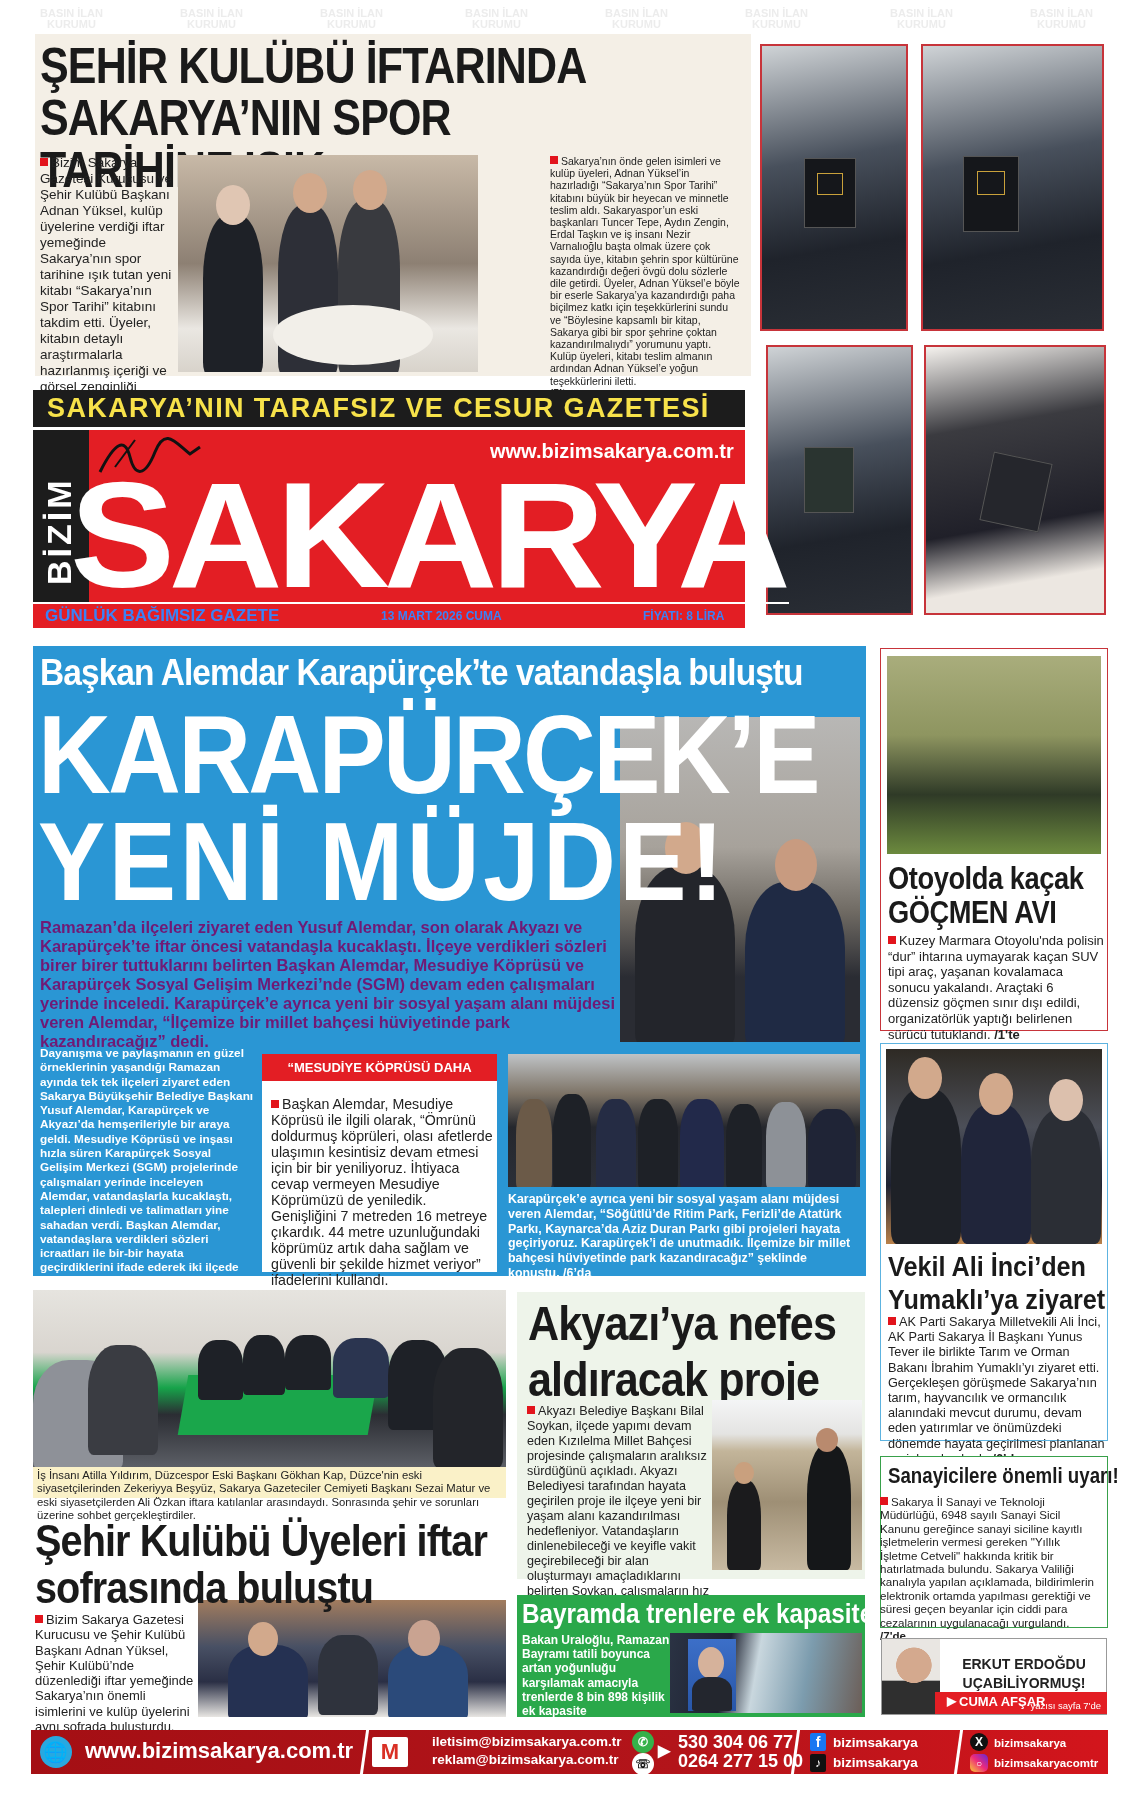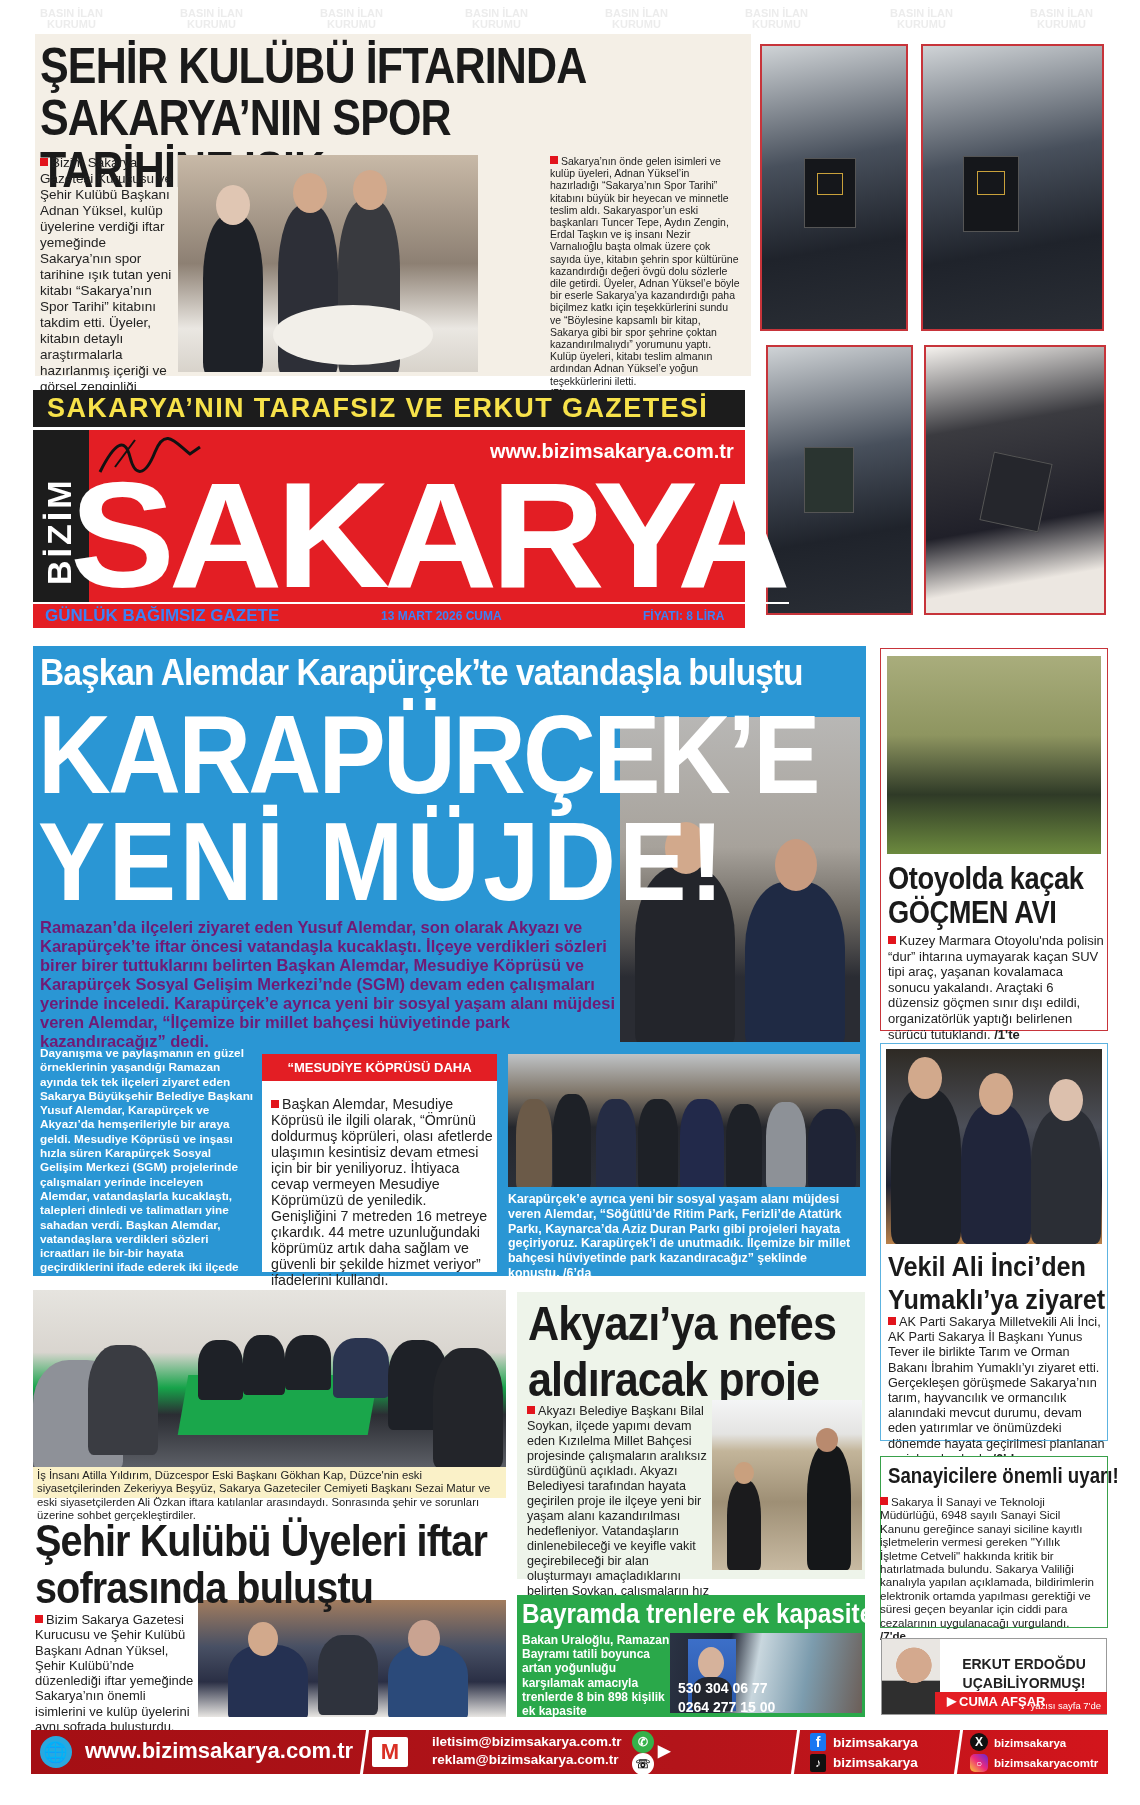--- a/index.html
+++ b/index.html
@@ -108,21 +108,21 @@
       <div style="margin:14px auto;width:28px;height:24px;border:1px solid #c9a13b"></div>
     </div>
   </div>
 <div class="rp" style="left:766px;top:345px;width:147px;height:270px">
     <div style="position:absolute;left:36px;top:100px;width:50px;height:66px;background:#2a3430;border:1px solid #555"></div>
   </div>
 <div class="rp" style="left:924px;top:345px;width:182px;height:270px;background:linear-gradient(170deg,#f5f2ee 0%,#3b3b40 30%,#202029 65%,#ece7e1 85%)">
     <div style="position:absolute;left:60px;top:110px;width:60px;height:70px;background:#25262c;border:1px solid #555;transform:rotate(12deg)"></div>
   </div>
 
-<div class="abs" id="tagline-bar">SAKARYA’NIN TARAFSIZ VE ERKUT GAZETESİ</div>
+<div class="abs" id="tagline-bar">SAKARYA’NIN TARAFSIZ VE CESUR GAZETESİ</div>
 <div class="abs" id="masthead"></div>
 <div class="abs" id="bizim-strip"></div>
 <div class="abs" id="bizim-text">BİZİM</div>
 <div class="abs" style="left:95px;top:432px;width:110px;height:50px">
   <svg width="110" height="50" viewBox="0 0 110 50">
       <path d="M5 40 C20 10,30 5,35 25 S50 45,60 20 S80 10,95 22 L105 15" stroke="#111" stroke-width="3" fill="none"></path>
       <path d="M20 35 L40 8" stroke="#111" stroke-width="2" fill="none"></path>
     </svg>
 </div>
 <div class="abs" id="logo-text">SAKARYA</div>
@@ -251,21 +251,21 @@
 <div class="ftext" style="left:85px;top:1738px;font-size:22px">www.bizimsakarya.com.tr</div>
 <div class="fdiv" style="left:363px"></div>
 <div class="ficon" style="left:372px;top:1737px;width:36px;height:30px;border-radius:2px;background:#fff;color:#d93025;font-size:22px">M</div>
 <div class="ftext" style="left:432px;top:1733px;font-size:13.5px;line-height:18px">
   <div>iletisim@bizimsakarya.com.tr</div>
   <div>reklam@bizimsakarya.com.tr</div>
 </div>
 <div class="ficon" style="left:632px;top:1731px;width:22px;height:22px;background:#35b14a;font-size:12px">✆</div>
 <div class="ficon" style="left:632px;top:1753px;width:22px;height:22px;background:#fff;color:#111;font-size:12px">☏</div>
 <div class="ftext" style="left:658px;top:1741px;font-size:16px">▶</div>
-<div class="ftext" style="left:678px;top:1679px;font-size:14px;line-height:19px">
+<div class="ftext" style="left:678px;top:1733px;font-size:18px;line-height:19px">
   <div>530 304 06 77</div>
   <div>0264 277 15 00</div>
 </div>
 <div class="fdiv" style="left:794px"></div>
 <div class="ficon" style="left:810px;top:1733px;width:16px;height:18px;border-radius:2px;background:#1877f2;font-size:14px">f</div>
 <div class="ficon" style="left:810px;top:1754px;width:16px;height:18px;border-radius:2px;background:#111;font-size:12px">♪</div>
 <div class="ftext" style="left:833px;top:1733px;font-size:13.5px;line-height:19.5px">
   <div>bizimsakarya</div>
   <div>bizimsakarya</div>
 </div>

